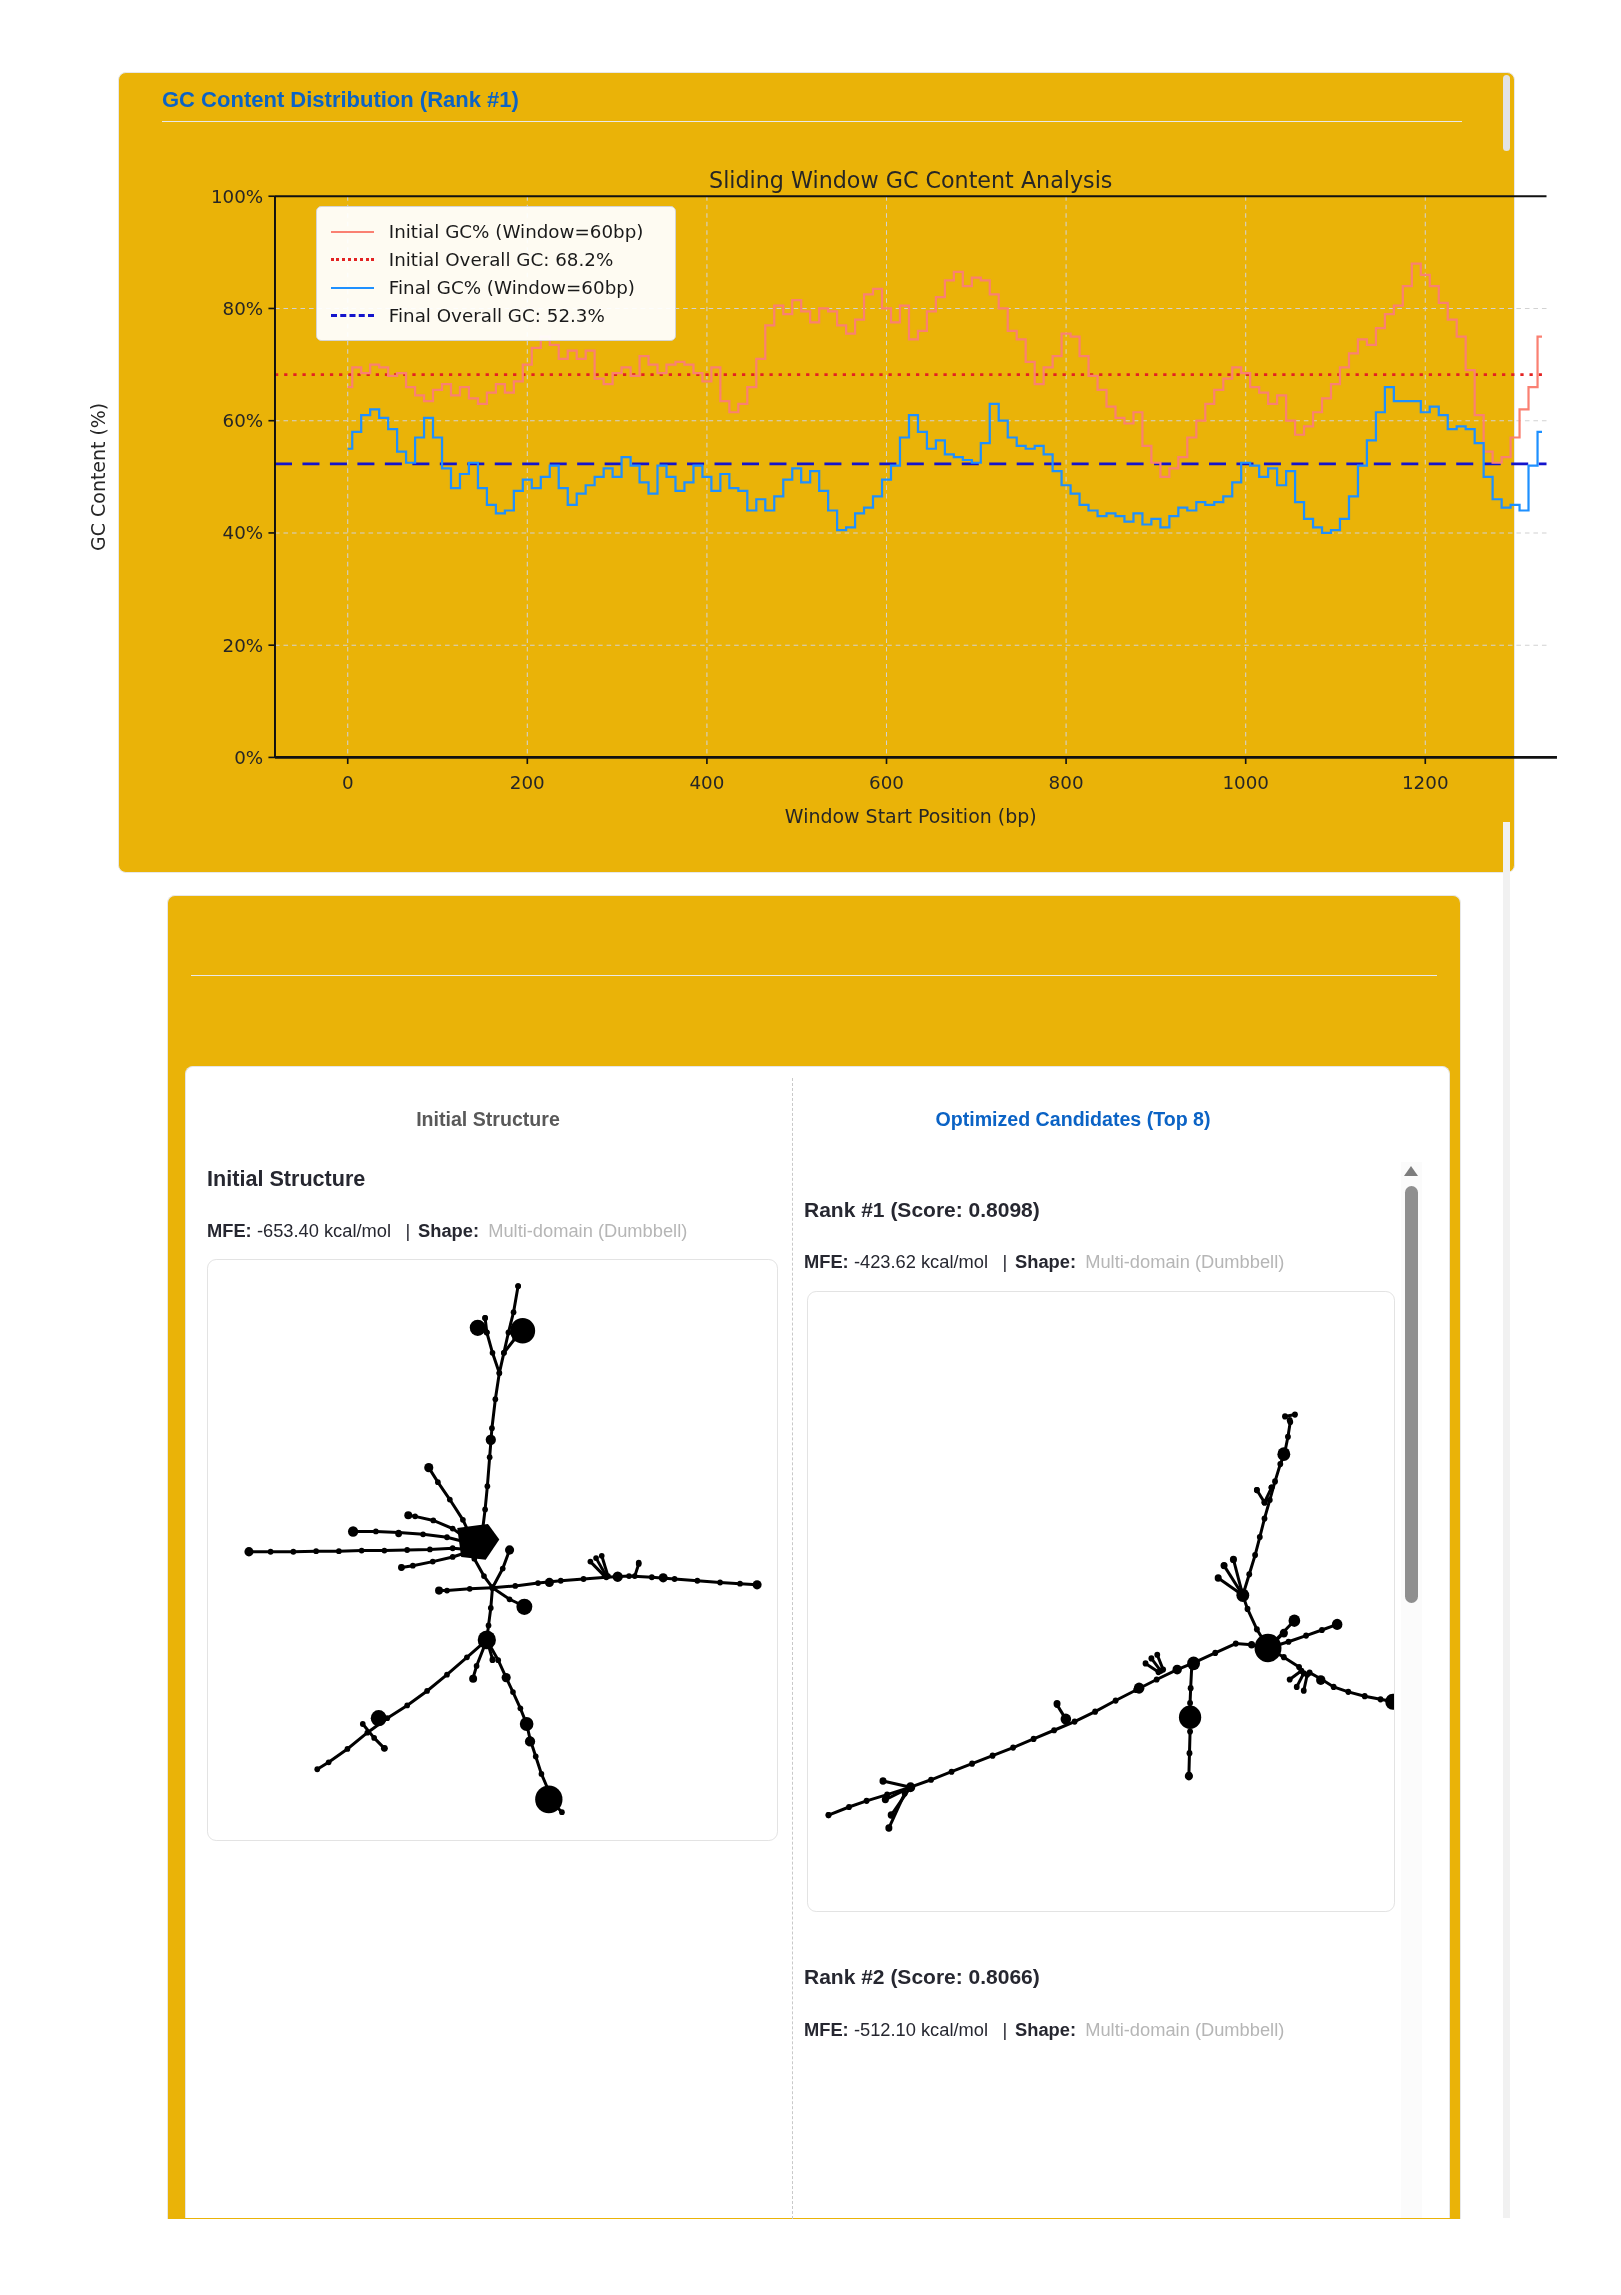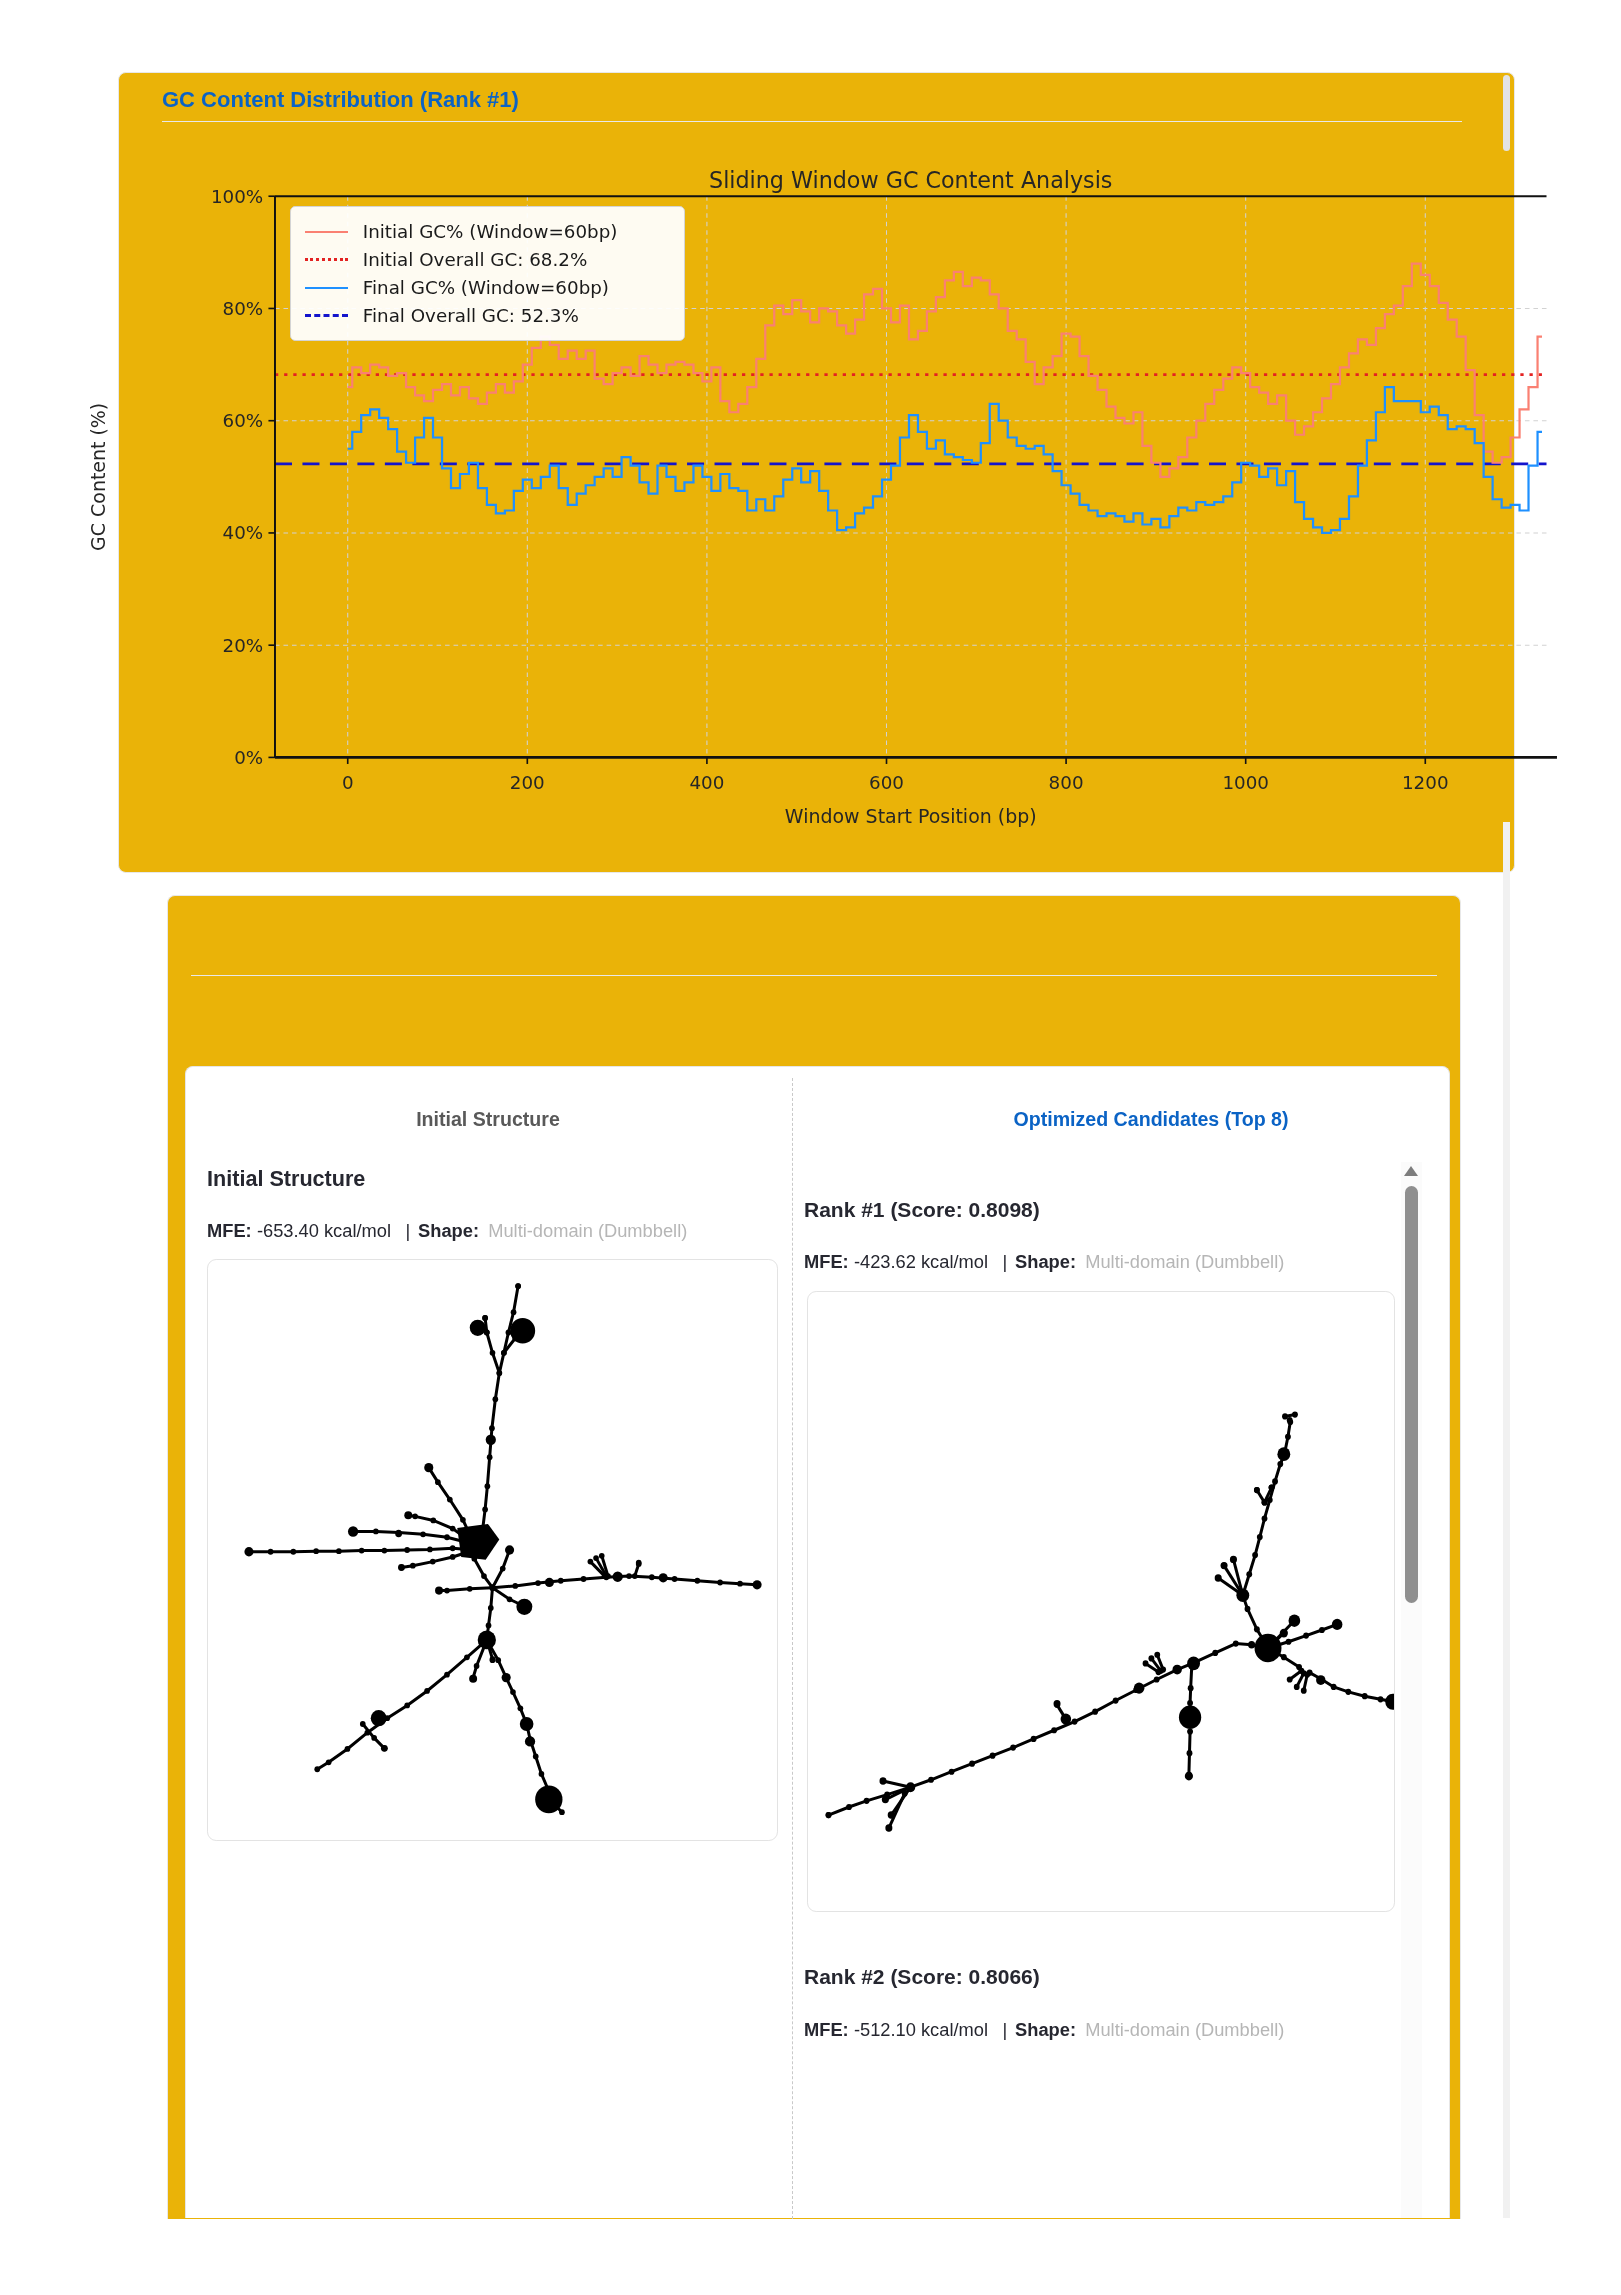--- a/index.html
+++ b/index.html
@@ -17,21 +17,21 @@
   .col-header.blue{color:#0b63c5;}
   .subheader{position:absolute;font-size:21.6px;font-weight:700;color:#262730;white-space:nowrap;}
   .rank-heading{position:absolute;font-size:21px;font-weight:700;color:#262730;white-space:nowrap;}
   .mfe-line{position:absolute;font-size:18.3px;color:#262730;white-space:nowrap;}
   .mfe-line .lbl{font-weight:700;}
   .mfe-line .val{font-weight:400;margin:0 6.5px 0 5.2px;}
   .mfe-line .sep{margin:0 7.9px;color:#262730;}
   .mfe-line .shape-val{color:#b6b6b6;margin-left:9.2px;}
   .structure-box{position:absolute;border:0.7px solid #e3e3e3;border-radius:9.2px;background:#fff;overflow:hidden;}
   .structure-box svg{display:block;width:100%;height:100%;}
-  .legend{position:absolute;left:290px;top:206px;width:395px;background:rgba(255,255,255,.95);border:1.3px solid #d4d4d4;border-radius:5.2px;padding:10.5px 14.4px;box-sizing:border-box;}
+  .legend{position:absolute;left:316px;top:206px;width:360px;background:rgba(255,255,255,.95);border:1.3px solid #d4d4d4;border-radius:5.2px;padding:10.5px 14.4px;box-sizing:border-box;}
   .legend-row{display:flex;align-items:center;height:28px;}
   .legend-swatch{width:43px;margin-right:14.4px;flex:0 0 43px;}
   .sw-salmon{border-top:2.6px solid #fa8072;}
   .sw-reddot{border-top:3.3px dotted #e32222;}
   .sw-blue{border-top:2.6px solid #1e90ff;}
   .sw-navydash{border-top:3.3px dashed #1414cc;}
   .legend-label{font-family:"DejaVu Sans",sans-serif;font-size:18.3px;color:#1a1a1a;white-space:nowrap;}
   .chart-layer{position:absolute;left:0;top:0;pointer-events:none;}
   .scroll-thumb-light{position:absolute;left:1503px;top:75px;width:7.2px;height:76px;border-radius:3.9px;background:#e3e3e3;}
   .scroll-track-light{position:absolute;left:1503px;top:822px;width:7.2px;height:1396px;background:#f1f1f1;}
@@ -306,21 +306,21 @@
           <circle cx="310" cy="842" r="6" fill="#000"></circle>
           <circle cx="466" cy="722" r="7" fill="#000"></circle>
           <circle cx="500" cy="690" r="5" fill="#000"></circle>
           <circle cx="524" cy="720" r="8" fill="#000"></circle>
           <circle cx="560" cy="800" r="12" fill="#000"></circle>
           <circle cx="566" cy="830" r="9" fill="#000"></circle>
           <circle cx="599" cy="930" r="24" fill="#000"></circle>
         </svg>
     </div>
 
-    <div class="col-header blue" style="left:965px;top:41px;">Optimized Candidates (Top 8)</div>
+    <div class="col-header blue" style="left:887px;top:41px;">Optimized Candidates (Top 8)</div>
 
     <div class="rank-heading" style="left:618px;top:131px;">Rank #1 (Score: 0.8098)</div>
     <div class="mfe-line" style="left:618px;top:184px;">
       <span class="lbl">MFE:</span><span class="val">-423.62 kcal/mol</span><span class="sep">|</span><span class="lbl">Shape:</span><span class="shape-val">Multi-domain (Dumbbell)</span>
     </div>
     <div class="structure-box" style="left:621px;top:224px;width:586px;height:619px;">
       <svg viewBox="0 0 1000 1000" preserveAspectRatio="none">
           <polyline points="35,845 70,832 100,822 135,812 175,800 210,788 245,775 280,762 315,749 350,736 385,722 420,708 455,694 490,678 525,660 560,643 595,626 630,610 658,599 695,583 730,568 757,570 778,575" fill="none" stroke="#000" stroke-width="3" vector-effect="non-scaling-stroke"></polyline>
           <circle cx="35" cy="845" r="5" fill="#000"></circle>
           <circle cx="70" cy="832" r="5" fill="#000"></circle>

